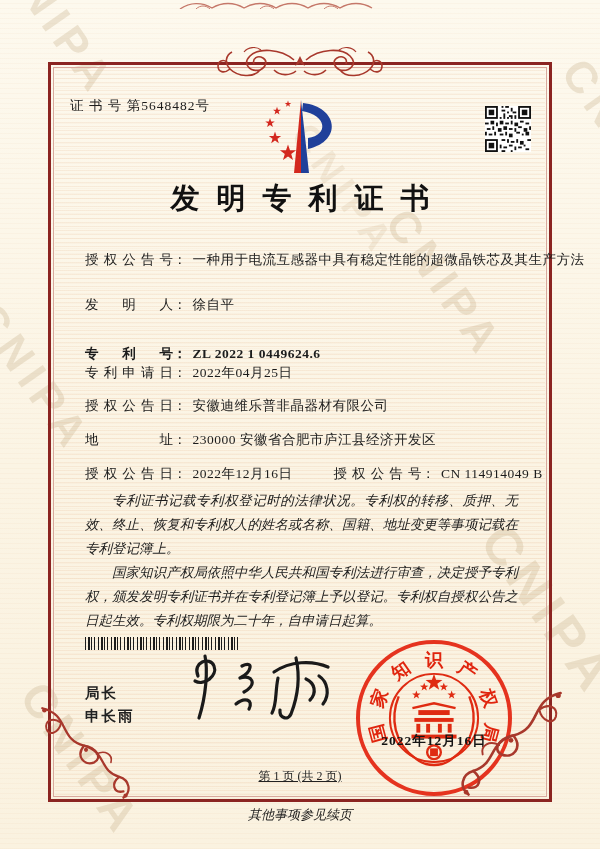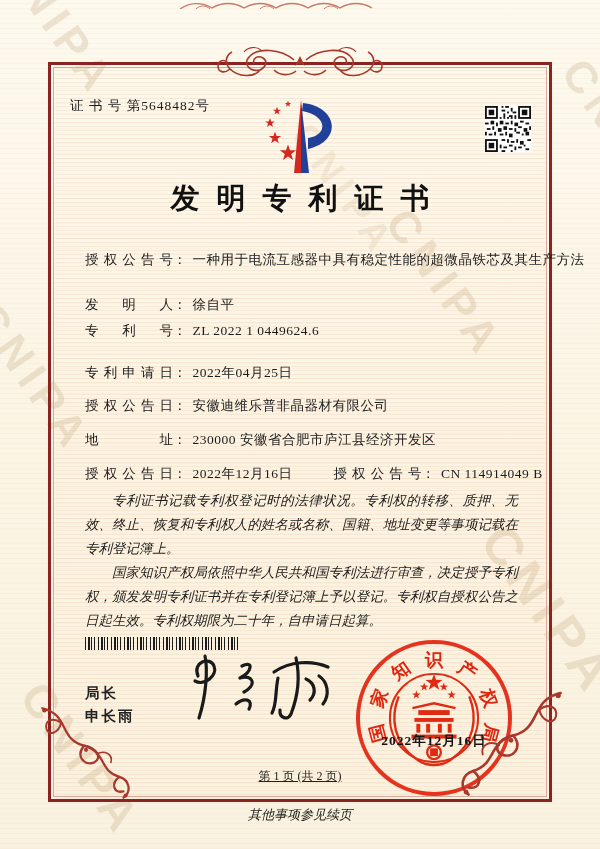--- a/index.html
+++ b/index.html
@@ -27,21 +27,21 @@
          pointer-events:none;}
   .content{position:absolute;inset:0;z-index:3;}
   
   .cert-no{position:absolute;left:70px;top:97px;font-size:13.5px;letter-spacing:1px;color:#1d1d1d;}
   .logo{position:absolute;left:243px;top:98px;width:114px;height:78px;}
   .qr{position:absolute;left:485px;top:106px;width:46px;height:46px;}
   .title{position:absolute;left:48px;top:179px;width:504px;text-align:center;
          font-size:29px;font-weight:bold;letter-spacing:17px;text-indent:17px;color:#111;}
   
   .row{position:absolute;left:85px;font-size:13.5px;white-space:nowrap;color:#1c1c1c;}
-  .r1{top:251px;} .r2{top:296px;} .r3{top:322px;} .r4{top:364px;}
+  .r1{top:251px;} .r2{top:296px;} .r3{top:345px;font-weight:bold;} .r4{top:364px;}
   .r5{top:397px;} .r6{top:431px;} .r7{top:465px;}
   .flabel{display:inline-block;width:88px;text-align:justify;text-align-last:justify;vertical-align:bottom;}
   .fvalue{margin-left:6px;letter-spacing:0.5px;}
   .pair{display:inline-block;}
   .pair-1{width:245px;}
   
   .notice{position:absolute;left:85px;top:489px;width:433px;font-style:italic;
           font-size:13.5px;line-height:1.78;text-align:justify;color:#1c1c1c;}
   .notice p{margin:0;text-indent:2em;}
   

